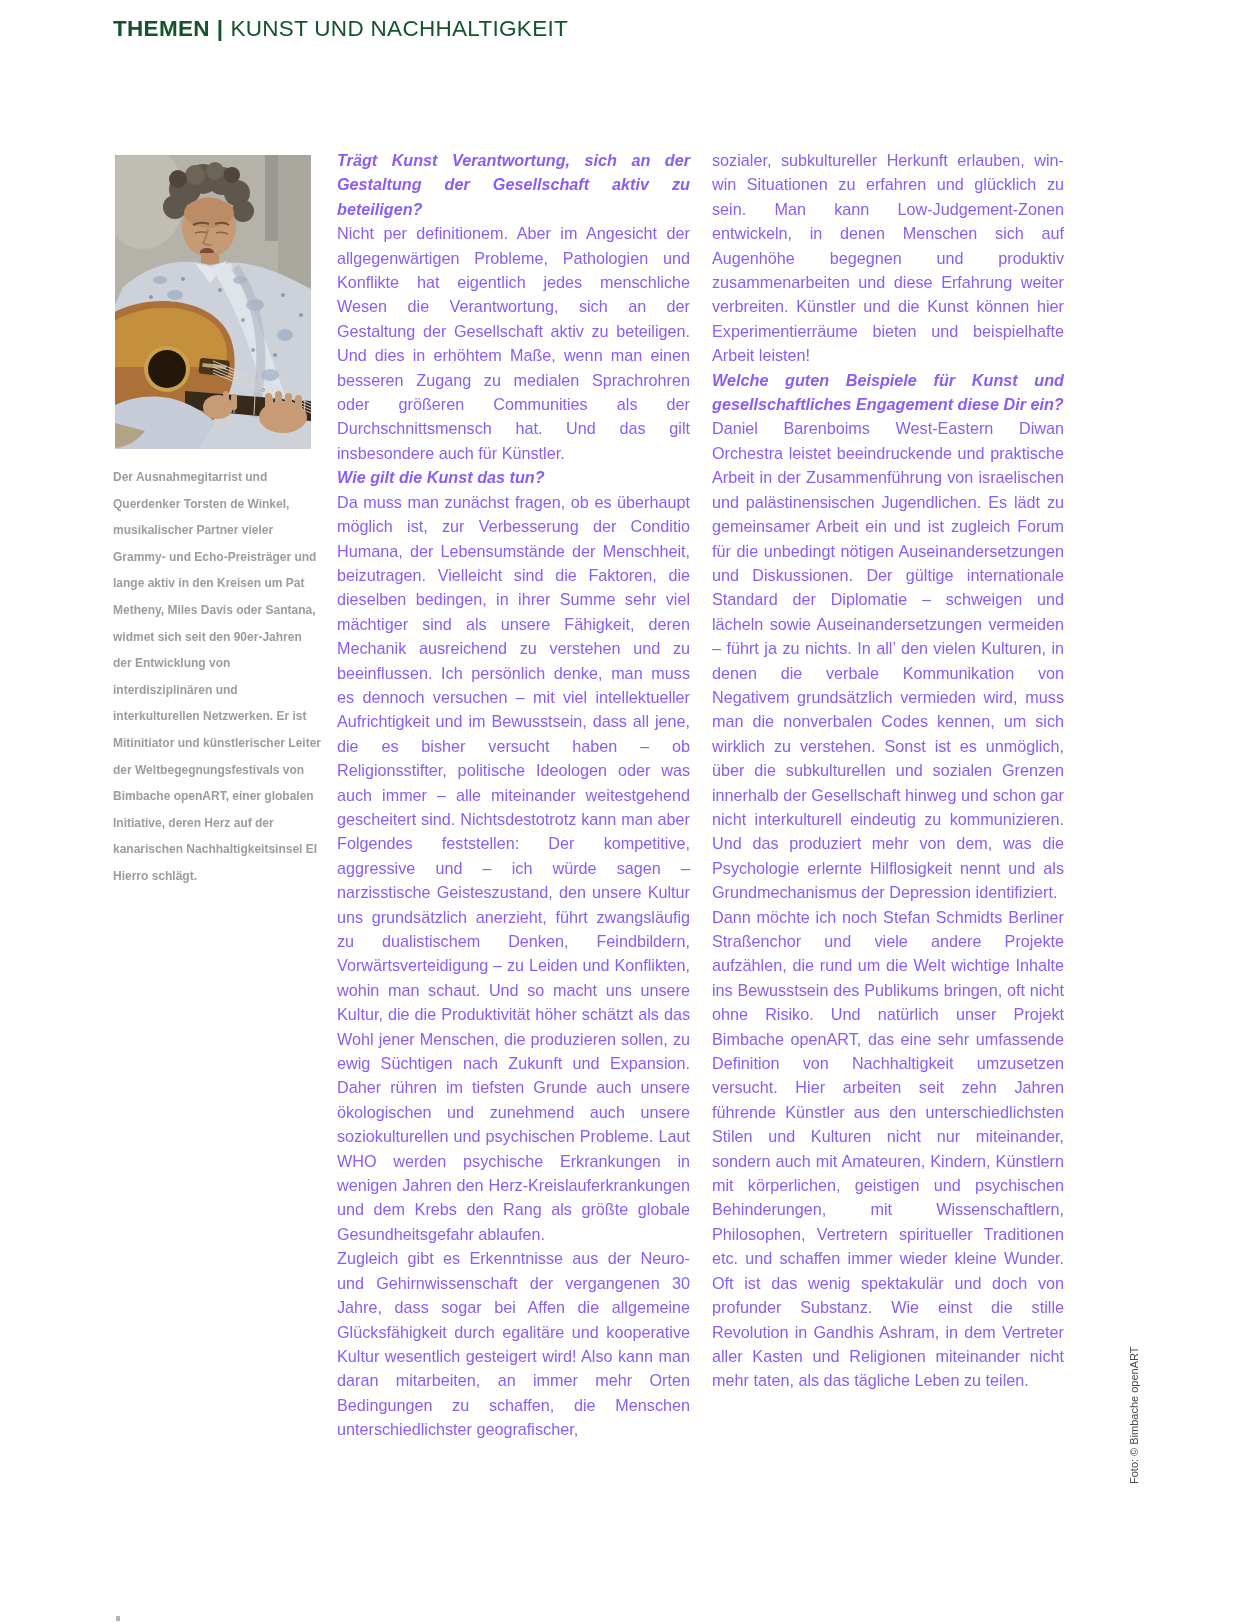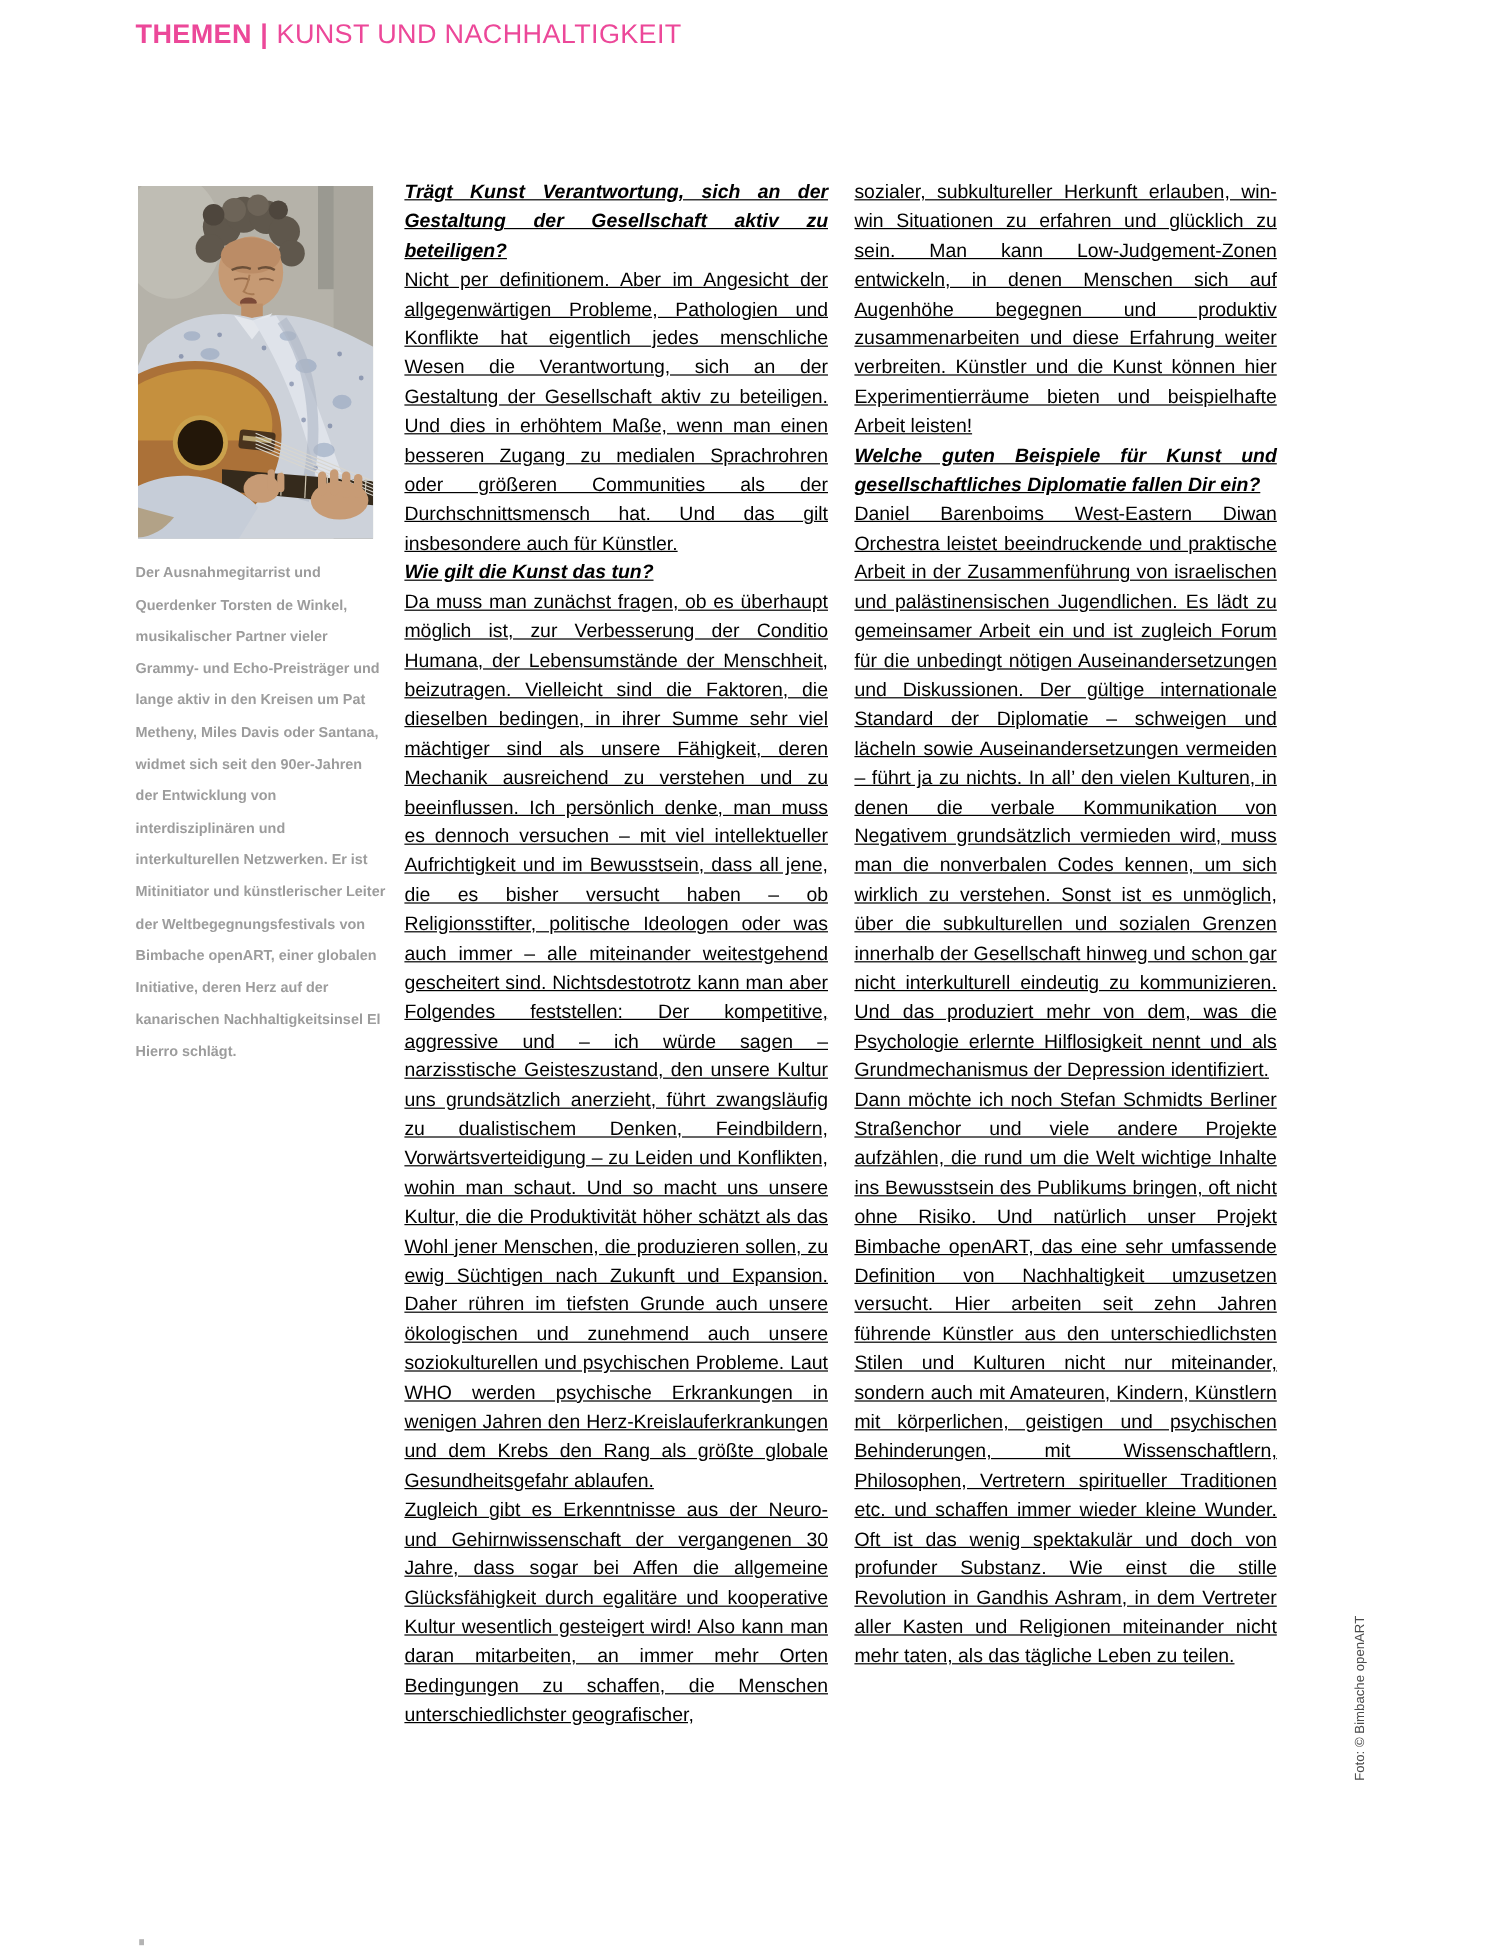--- a/index.html
+++ b/index.html
@@ -1,37 +1,37 @@
 <!DOCTYPE html>
 <html lang="de"><head>
 <meta charset="utf-8">
 <style>
   html,body{margin:0;padding:0;background:#ffffff;}
   .page{position:relative;width:1239px;height:1623px;background:#ffffff;
         font-family:"Liberation Sans",sans-serif;overflow:hidden;}
 
   
   .page-header{position:absolute;left:113px;top:16px;font-size:22.5px;
-               letter-spacing:.3px;color:#ec4899;white-space:nowrap;}
+               letter-spacing:.3px;color:#14532d;white-space:nowrap;}
   .kicker{font-weight:700;}
   .sep{font-weight:700;padding:0 7px;}
   .header-title{font-weight:400;}
 
   
   .photo{position:absolute;left:115px;top:155px;width:196px;height:294px;margin:0;}
   .photo svg{display:block;width:100%;height:100%;}
 
   
   .caption{position:absolute;left:113px;top:464px;width:210px;
            font-weight:700;font-size:12px;line-height:26.6px;color:#9c9c9c;
            text-align:left;}
 
   
   .col{position:absolute;top:148px;font-size:16.2px;line-height:24.4px;
-       color:#000000;text-align:justify;hyphens:auto;text-decoration:underline;-webkit-hyphens:auto;}
+       color:#8b5cf6;text-align:justify;hyphens:auto;-webkit-hyphens:auto;}
   .col-middle{left:337px;width:353px;}
   .col-right{left:712px;width:352px;}
   .col p{margin:0;}
   .q{font-weight:700;font-style:italic;}
   .spaced{margin-top:24.4px;}
 
   
   .credit{position:absolute;left:1128px;top:1484px;transform:rotate(-90deg);
           transform-origin:0 0;font-size:11px;color:#4a4a4a;white-space:nowrap;}
 
@@ -153,21 +153,21 @@
   <section class="col col-middle">
     <p class="q">Trägt Kunst Verantwortung, sich an der Gestaltung der Gesellschaft aktiv zu beteiligen?</p>
     <p class="a">Nicht per definitionem. Aber im Angesicht der allgegenwärtigen Probleme, Pathologien und Konflikte hat eigentlich jedes menschliche Wesen die Verantwortung, sich an der Gestaltung der Gesellschaft aktiv zu beteiligen. Und dies in erhöhtem Maße, wenn man einen besseren Zugang zu medialen Sprachrohren oder größeren Communities als der Durchschnittsmensch hat. Und das gilt insbesondere auch für Künstler.</p>
     <p class="q spaced">Wie gilt die Kunst das tun?</p>
     <p class="a">Da muss man zunächst fragen, ob es überhaupt möglich ist, zur Verbesserung der Conditio Humana, der Lebensumstände der Menschheit, beizutragen. Vielleicht sind die Faktoren, die dieselben bedingen, in ihrer Summe sehr viel mächtiger sind als unsere Fähigkeit, deren Mechanik ausreichend zu verstehen und zu beeinflussen. Ich persönlich denke, man muss es dennoch versuchen – mit viel intellektueller Aufrichtigkeit und im Bewusstsein, dass all jene, die es bisher versucht haben – ob Religionsstifter, politische Ideologen oder was auch immer – alle miteinander weitestgehend gescheitert sind. Nichtsdestotrotz kann man aber Folgendes feststellen: Der kompetitive, aggressive und – ich würde sagen – narzisstische Geisteszustand, den unsere Kultur uns grundsätzlich anerzieht, führt zwangsläufig zu dualistischem Denken, Feindbildern, Vorwärtsverteidigung – zu Leiden und Konflikten, wohin man schaut. Und so macht uns unsere Kultur, die die Produktivität höher schätzt als das Wohl jener Menschen, die produzieren sollen, zu ewig Süchtigen nach Zukunft und Expansion. Daher rühren im tiefsten Grunde auch unsere ökologischen und zunehmend auch unsere soziokulturellen und psychischen Probleme. Laut WHO werden psychische Erkrankungen in wenigen Jahren den Herz-Kreislauferkrankungen und dem Krebs den Rang als größte globale Gesundheitsgefahr ablaufen.</p>
     <p class="a">Zugleich gibt es Erkenntnisse aus der Neuro- und Gehirnwissenschaft der vergangenen 30 Jahre, dass sogar bei Affen die allgemeine Glücksfähigkeit durch egalitäre und kooperative Kultur wesentlich gesteigert wird! Also kann man daran mitarbeiten, an immer mehr Orten Bedingungen zu schaffen, die Menschen unterschiedlichster geografischer,</p>
   </section>
 
   <section class="col col-right">
     <p class="a">sozialer, subkultureller Herkunft erlauben, win-win Situationen zu erfahren und glücklich zu sein. Man kann Low-Judgement-Zonen entwickeln, in denen Menschen sich auf Augenhöhe begegnen und produktiv zusammenarbeiten und diese Erfahrung weiter verbreiten. Künstler und die Kunst können hier Experimentierräume bieten und beispielhafte Arbeit leisten!</p>
-    <p class="q spaced">Welche guten Beispiele für Kunst und gesellschaftliches Diplomatie fallen Dir ein?</p>
+    <p class="q spaced">Welche guten Beispiele für Kunst und gesellschaftliches Engagement diese Dir ein?</p>
     <p class="a">Daniel Barenboims West-Eastern Diwan Orchestra leistet beeindruckende und praktische Arbeit in der Zusammenführung von israelischen und palästinensischen Jugendlichen. Es lädt zu gemeinsamer Arbeit ein und ist zugleich Forum für die unbedingt nötigen Auseinandersetzungen und Diskussionen. Der gültige internationale Standard der Diplomatie – schweigen und lächeln sowie Auseinandersetzungen vermeiden – führt ja zu nichts. In all’ den vielen Kulturen, in denen die verbale Kommunikation von Negativem grundsätzlich vermieden wird, muss man die nonverbalen Codes kennen, um sich wirklich zu verstehen. Sonst ist es unmöglich, über die subkulturellen und sozialen Grenzen innerhalb der Gesellschaft hinweg und schon gar nicht interkulturell eindeutig zu kommunizieren. Und das produziert mehr von dem, was die Psychologie erlernte Hilflosigkeit nennt und als Grundmechanismus der Depression identifiziert.</p>
     <p class="a">Dann möchte ich noch Stefan Schmidts Berliner Straßenchor und viele andere Projekte aufzählen, die rund um die Welt wichtige Inhalte ins Bewusstsein des Publikums bringen, oft nicht ohne Risiko. Und natürlich unser Projekt Bimbache openART, das eine sehr umfassende Definition von Nachhaltigkeit umzusetzen versucht. Hier arbeiten seit zehn Jahren führende Künstler aus den unterschiedlichsten Stilen und Kulturen nicht nur miteinander, sondern auch mit Amateuren, Kindern, Künstlern mit körperlichen, geistigen und psychischen Behinderungen, mit Wissenschaftlern, Philosophen, Vertretern spiritueller Traditionen etc. und schaffen immer wieder kleine Wunder. Oft ist das wenig spektakulär und doch von profunder Substanz. Wie einst die stille Revolution in Gandhis Ashram, in dem Vertreter aller Kasten und Religionen miteinander nicht mehr taten, als das tägliche Leben zu teilen.</p>
   </section>
 
   <div class="credit">Foto: © Bimbache openART</div>
 
   <div class="corner-mark"></div>
 
 </div>
 

